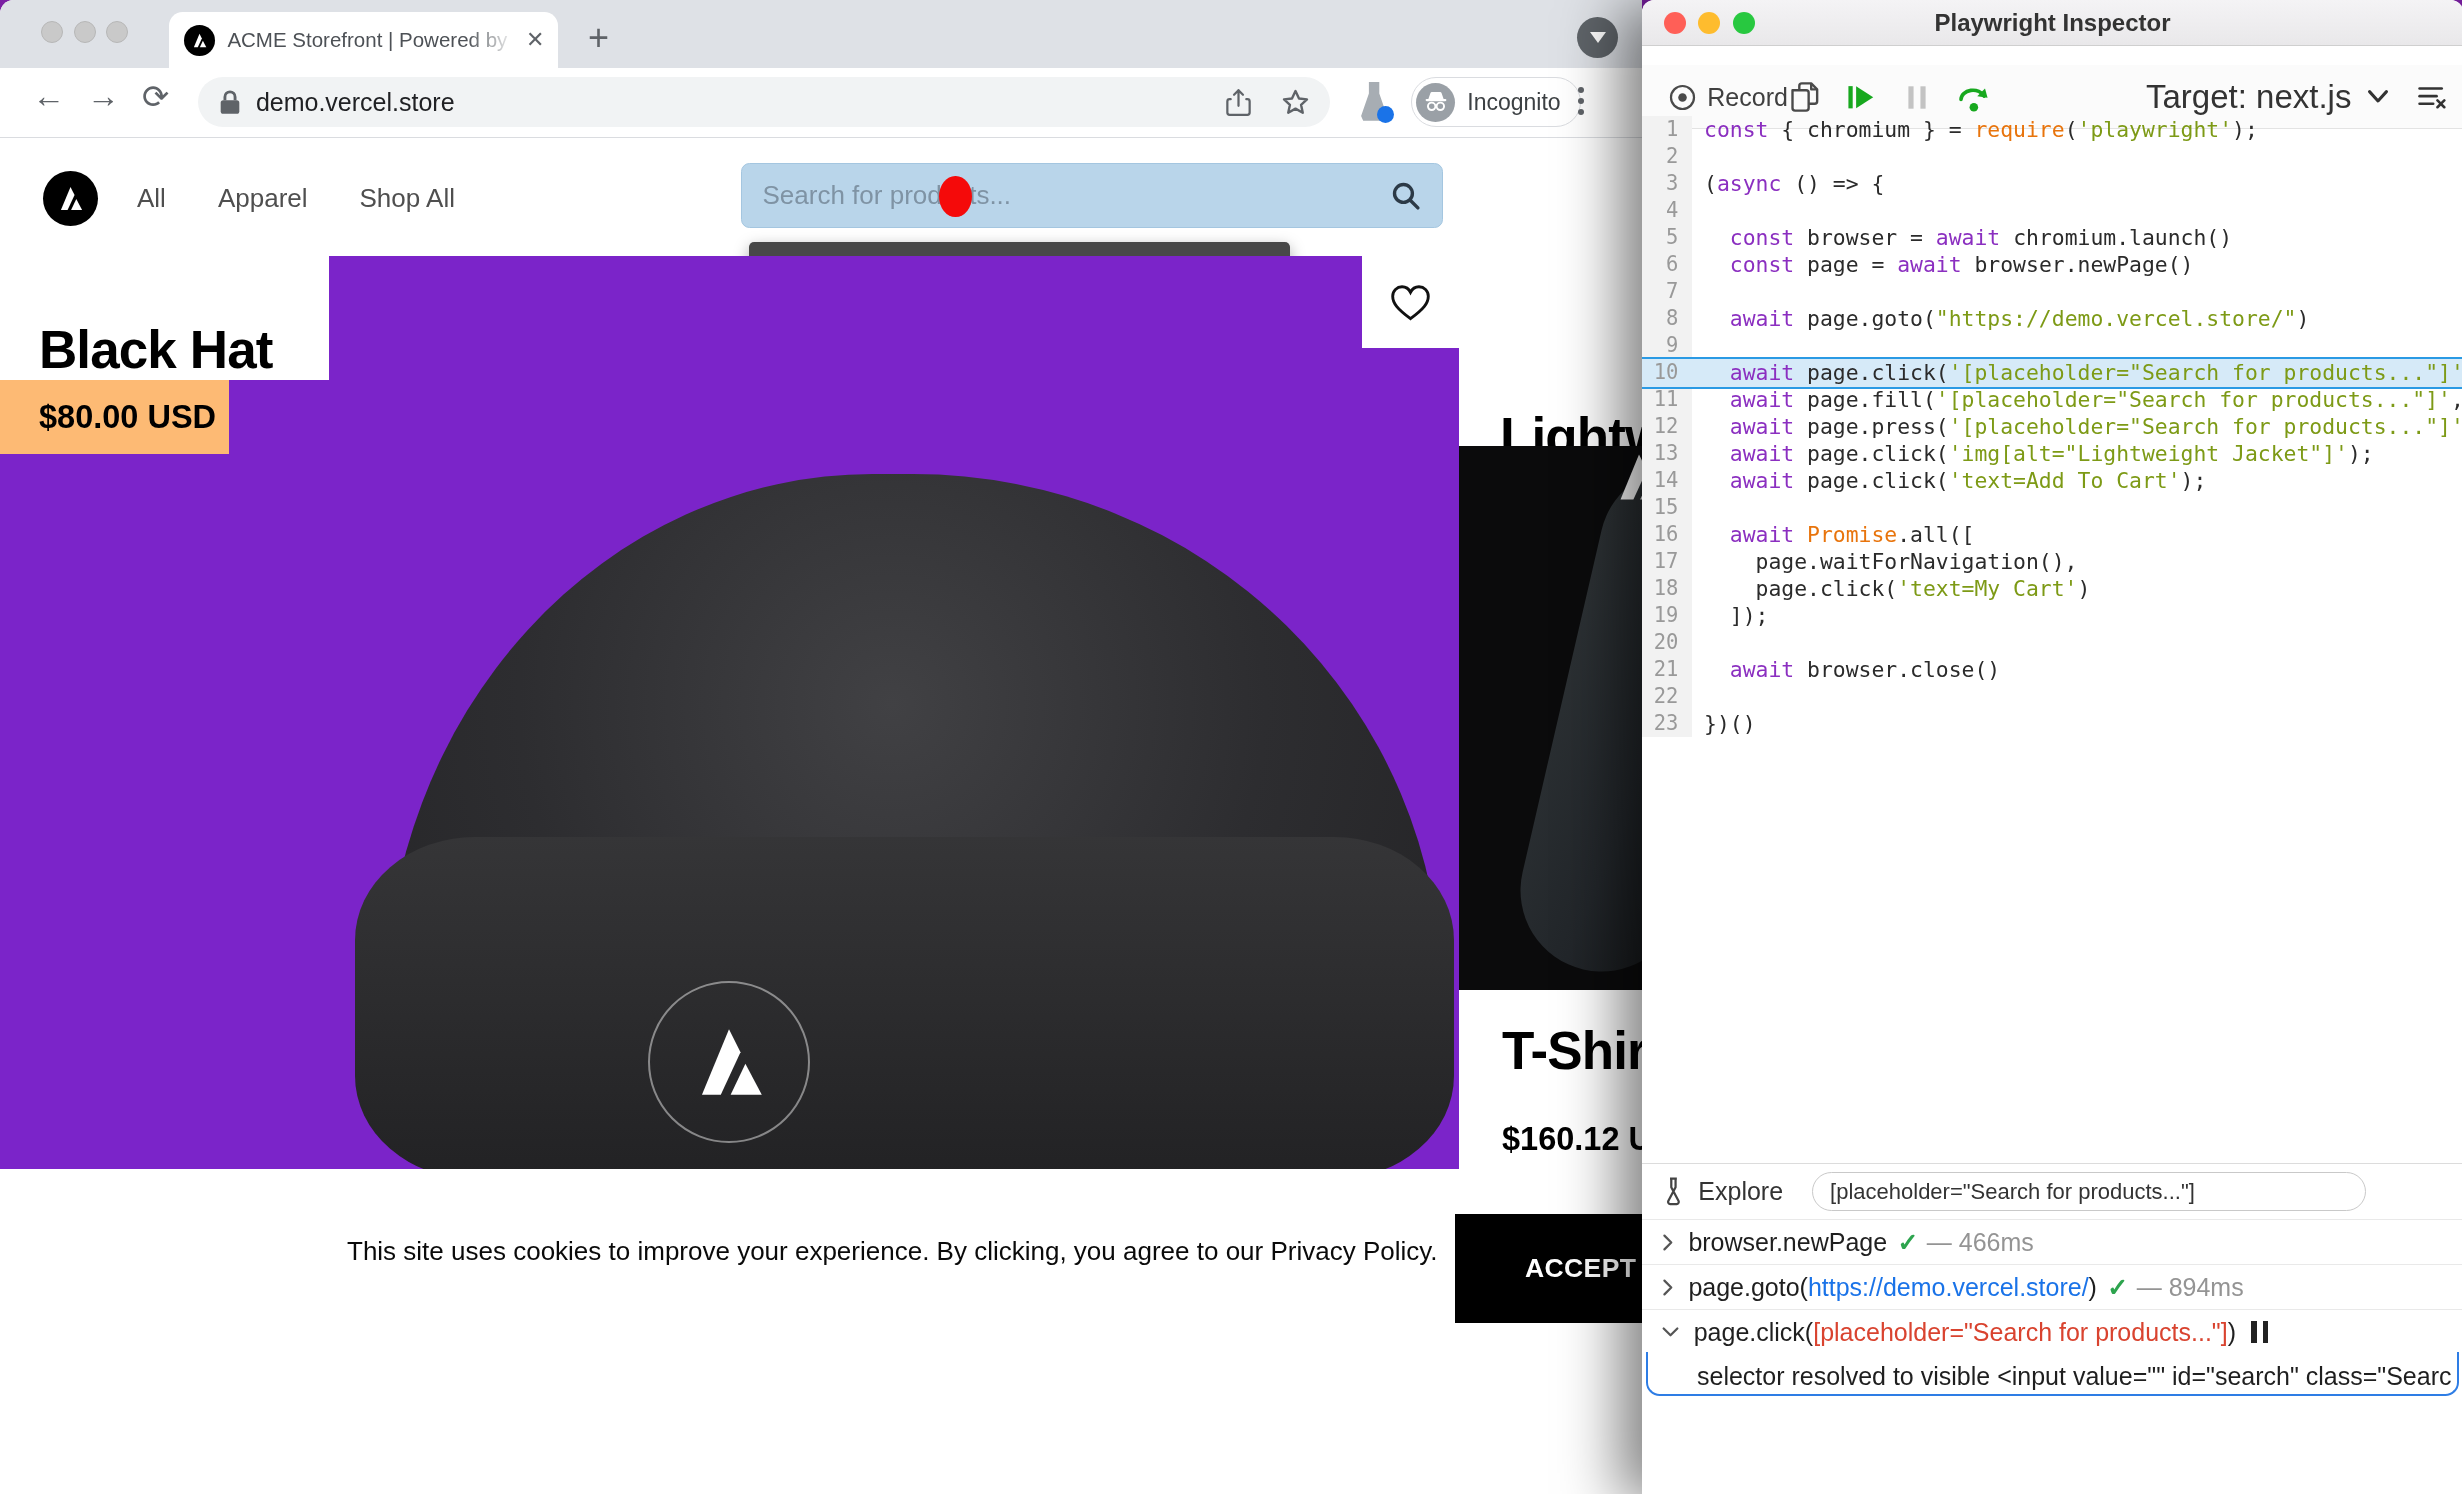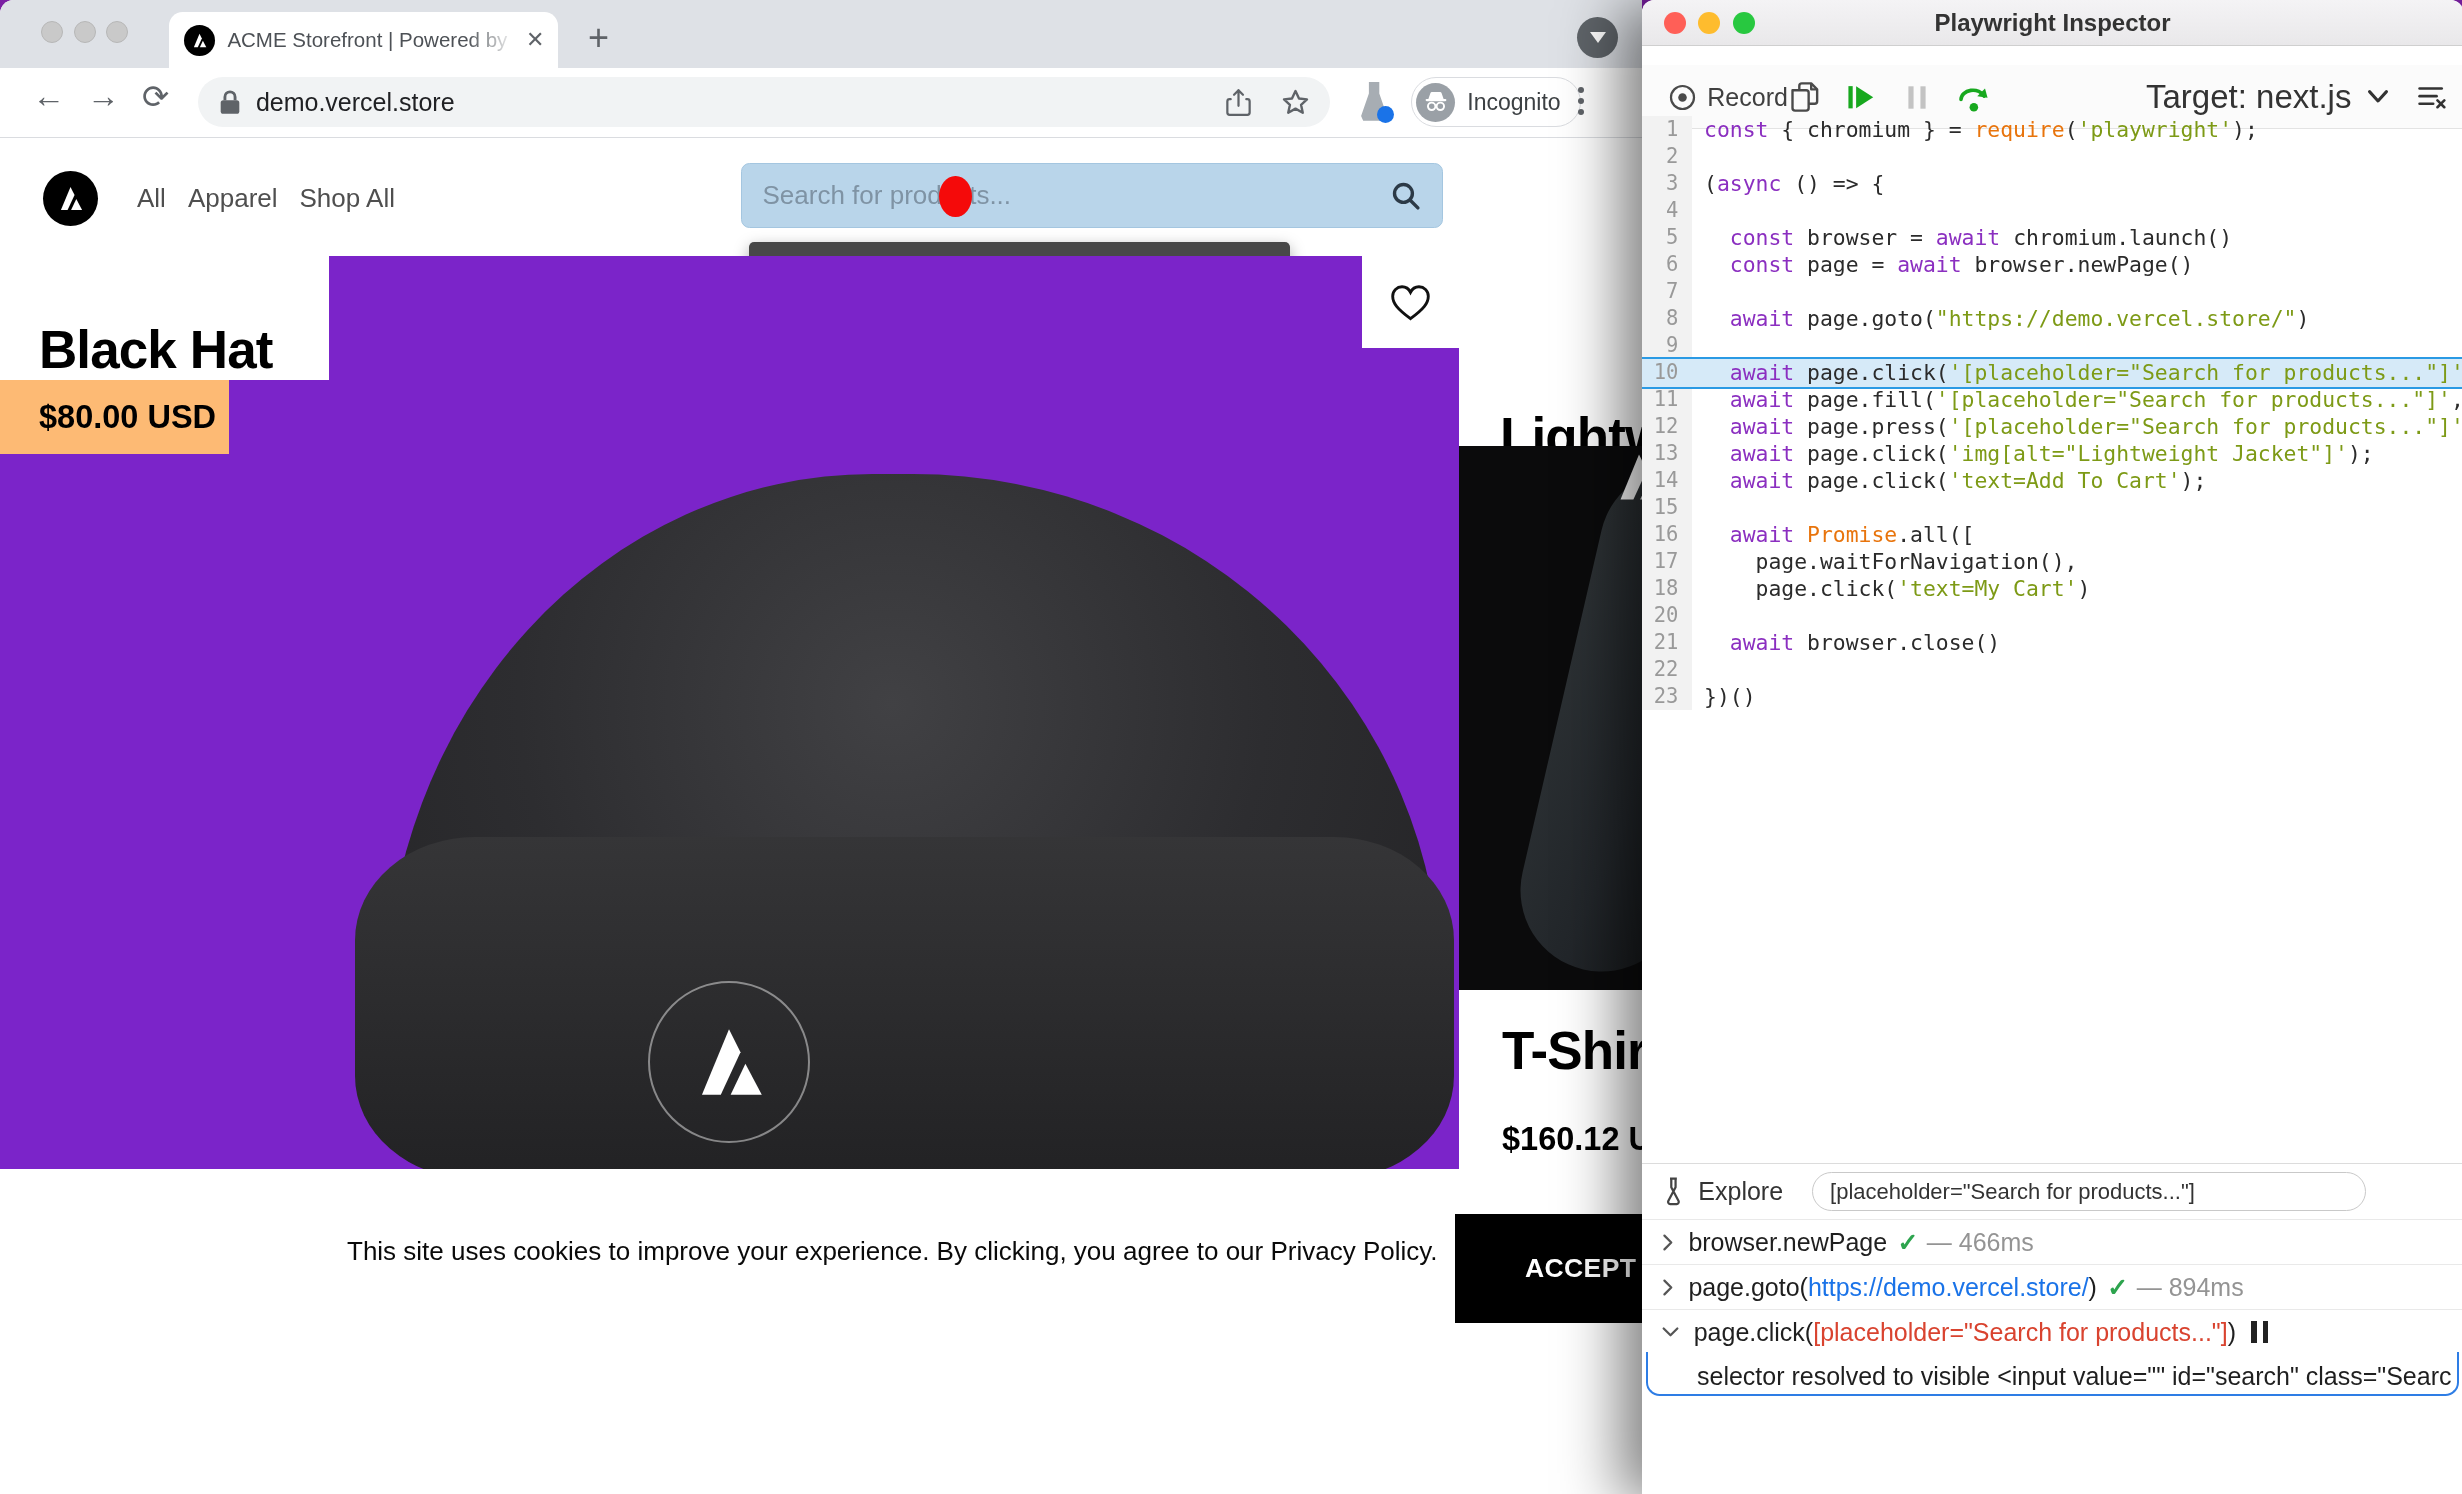--- a/index.html
+++ b/index.html
@@ -31,21 +31,21 @@
   .incog { position:absolute; left:1411px; top:9.4px; height:50px; border:1.7px solid #dadce0; border-radius:25px; display:flex; align-items:center; padding:0 19px 0 4.3px; }
   .incog-av { width:39px; height:39px; border-radius:50%; background:#9aa0a6; display:flex; align-items:center; justify-content:center; margin-right:12px; }
   .incog-label { font-size:23px; color:#3c4043; }
   .dots { position:absolute; left:1578px; top:13.7px; width:6.8px; }
   .dots i { display:block; width:6px; height:6px; border-radius:50%; background:#5f6368; margin:5.1px 0; }
 
   
   .page { position:absolute; left:0; top:139px; width:1642px; height:1355px; background:#fff; overflow:hidden; }
   .store-logo { position:absolute; left:43px; top:32px; width:55px; height:55px; border-radius:50%; background:#000; display:flex; align-items:center; justify-content:center; }
   .store-logo svg { width:29px; height:29px; }
-  .store-nav { position:absolute; left:137px; top:44px; display:flex; gap:22px; }
+  .store-nav { position:absolute; left:137px; top:44px; display:flex; gap:52px; }
   .navitem { font-size:26px; color:#4f4f4f; }
 
   .searchbox { position:absolute; left:741px; top:24px; width:702px; height:65px; background:#b9d5ea; border:0.9px solid #a4c6e0; border-radius:8.5px; display:flex; align-items:center; padding:0 20.5px; }
   .search-ph { font-size:26px; color:#7f93a4; }
   .reddot { position:absolute; left:197px; top:12px; width:32.5px; height:41px; border-radius:50%; background:#f50a0a; }
   .mag { position:absolute; right:19px; top:15.4px; }
   .tooltip { position:absolute; left:749px; top:103px; height:44px; background:#484848; border-radius:5.1px; display:flex; align-items:center; padding:0 19px; box-shadow:0 5.1px 15.4px rgba(0,0,0,.35); }
   .tooltip span { font-family:"DejaVu Sans Mono",monospace; font-size:22px; color:#fff; white-space:pre; }
 
   .hero { position:absolute; left:0; top:117px; width:1459px; height:913px; overflow:hidden; }
@@ -363,20 +363,24 @@
       </div>
       <div class="crow">
         <span class="gut">17</span>
         <span class="src"><span class="p">    page.waitForNavigation(),</span></span>
       </div>
       <div class="crow">
         <span class="gut">18</span>
         <span class="src"><span class="p">    page.click(</span><span class="s">'text=My Cart'</span><span class="p">)</span></span>
       </div>
       <div class="crow">
+        <span class="gut">19</span>
+        <span class="src"><span class="p">  ]);</span></span>
+      </div>
+      <div class="crow">
         <span class="gut">20</span>
         <span class="src"></span>
       </div>
       <div class="crow">
         <span class="gut">21</span>
         <span class="src"><span class="p">  </span><span class="k">await</span><span class="p"> browser.close()</span></span>
       </div>
       <div class="crow">
         <span class="gut">22</span>
         <span class="src"></span>

